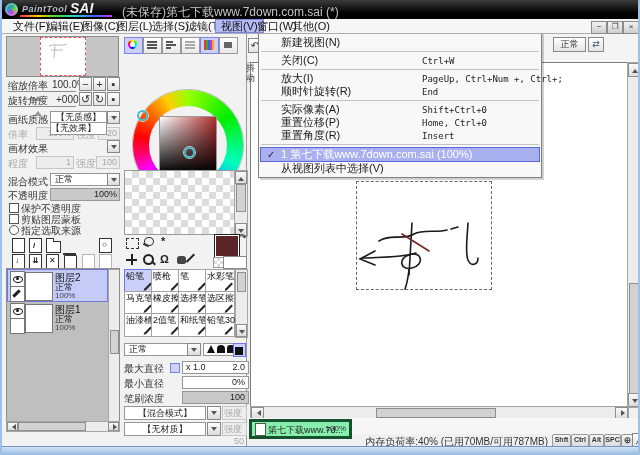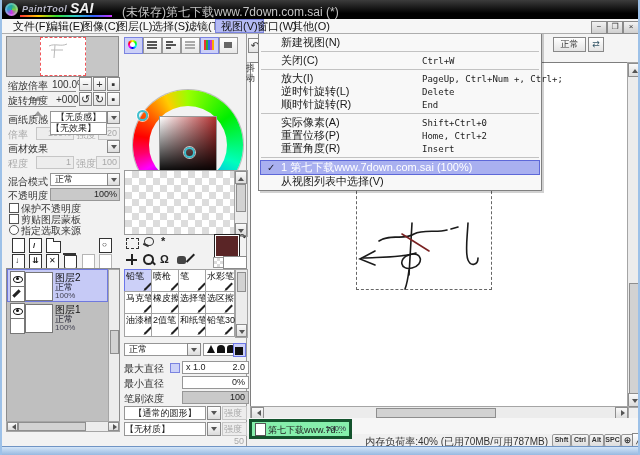--- a/index.html
+++ b/index.html
@@ -356,25 +356,25 @@
           <span class="shape" style="left:1px;bottom:1px"></span>
         </span>
     </span>
     <span class="lbl" style="left:122px;top:329px">最大直径</span>
     <span class="abs" style="left:168px;top:330px;width:8px;height:8px;background:#ccd2f8;border:1px solid #7b84e0"></span>
     <span class="box" style="left:180px;top:328px;width:62px;height:11px;padding-left:3px"><span>x 1.0</span><span style="float:right;padding-right:3px">2.0</span></span>
     <span class="lbl" style="left:122px;top:344px">最小直径</span>
     <span class="box" style="left:180px;top:343px;width:62px;height:11px;text-align:right;padding-right:3px">0%</span>
     <span class="lbl" style="left:122px;top:359px">笔刷浓度</span>
     <span class="slider" style="left:180px;top:358px;width:62px;height:11px;padding-right:3px">100</span>
-    <span class="box" style="left:122px;top:373px;width:80px;height:12px;text-align:center;line-height:12px">【通常的圆形】</span>
+    <span class="box" style="left:122px;top:373px;width:80px;height:12px;text-align:center;line-height:12px">【混合模式】</span>
     <span class="ddarrow" style="left:205px;top:373px;width:12px;height:12px"></span>
     <span class="box box-g" style="left:220px;top:373px;width:23px;height:12px;line-height:12px"><span style="padding-left:1px">强度</span><span style="float:right;padding-right:2px">50</span></span>
 
-    <span class="box" style="left:122px;top:389px;width:80px;height:12px;text-align:left;line-height:12px">【无材质】</span>
+    <span class="box" style="left:122px;top:389px;width:80px;height:12px;text-align:center;line-height:12px">【无材质】</span>
     <span class="ddarrow" style="left:205px;top:389px;width:12px;height:12px"></span>
     <span class="box box-g" style="left:220px;top:389px;width:23px;height:12px;line-height:12px"><span style="padding-left:1px">强度</span><span style="float:right;padding-right:2px">50</span></span>
   </div>
 
   <div class="abs rightregion">
     <div class="abs quickbar">
       <span class="btn" style="left:2px;top:5px;width:12px;height:13px;line-height:13px;font-size:10px">↶</span>
       <span class="btn" style="left:307px;top:4px;width:31px;height:13px;line-height:13px;font-size:9px">正常</span>
       <span class="btn" style="left:342px;top:4px;width:14px;height:13px;line-height:13px;font-size:9px;color:#356">⇄</span>
     </div>
@@ -427,25 +427,24 @@
   </div>
 
   <div class="abs stabtext">抖动</div>
 
   <div class="abs menu">
     <div class="mrow"><span>新建视图(N)</span></div>
     <div class="msep"></div>
     <div class="mrow"><span>关闭(C)</span><span class="msc">Ctrl+W</span></div>
     <div class="msep"></div>
     <div class="mrow"><span>放大(I)</span><span class="msc">PageUp, Ctrl+Num +, Ctrl+;</span></div>
-    <div class="mrow"><span>逆时针旋转(L)</span><span class="msc">Delete</span></div>
     <div class="mrow"><span>顺时针旋转(R)</span><span class="msc">End</span></div>
     <div class="msep"></div>
     <div class="mrow"><span>实际像素(A)</span><span class="msc">Shift+Ctrl+0</span></div>
-    <div class="mrow"><span>重置位移(P)</span><span class="msc">Home, Ctrl+2</span></div>
+    <div class="mrow"><span>重置位移(P)</span><span class="msc">Home, Ctrl+0</span></div>
     <div class="mrow"><span>重置角度(R)</span><span class="msc">Insert</span></div>
     <div class="msep"></div>
     <div class="mrow mcur"><span class="mcheck">✓</span><span>1 第七下载www.7down.com.sai (100%)</span></div>
     <div class="mrow"><span>从视图列表中选择(V)</span></div>
   </div>
 
   <div class="abs frameL"></div>
   <div class="abs frameR"></div>
   <div class="abs frameB"></div>
 </div>

